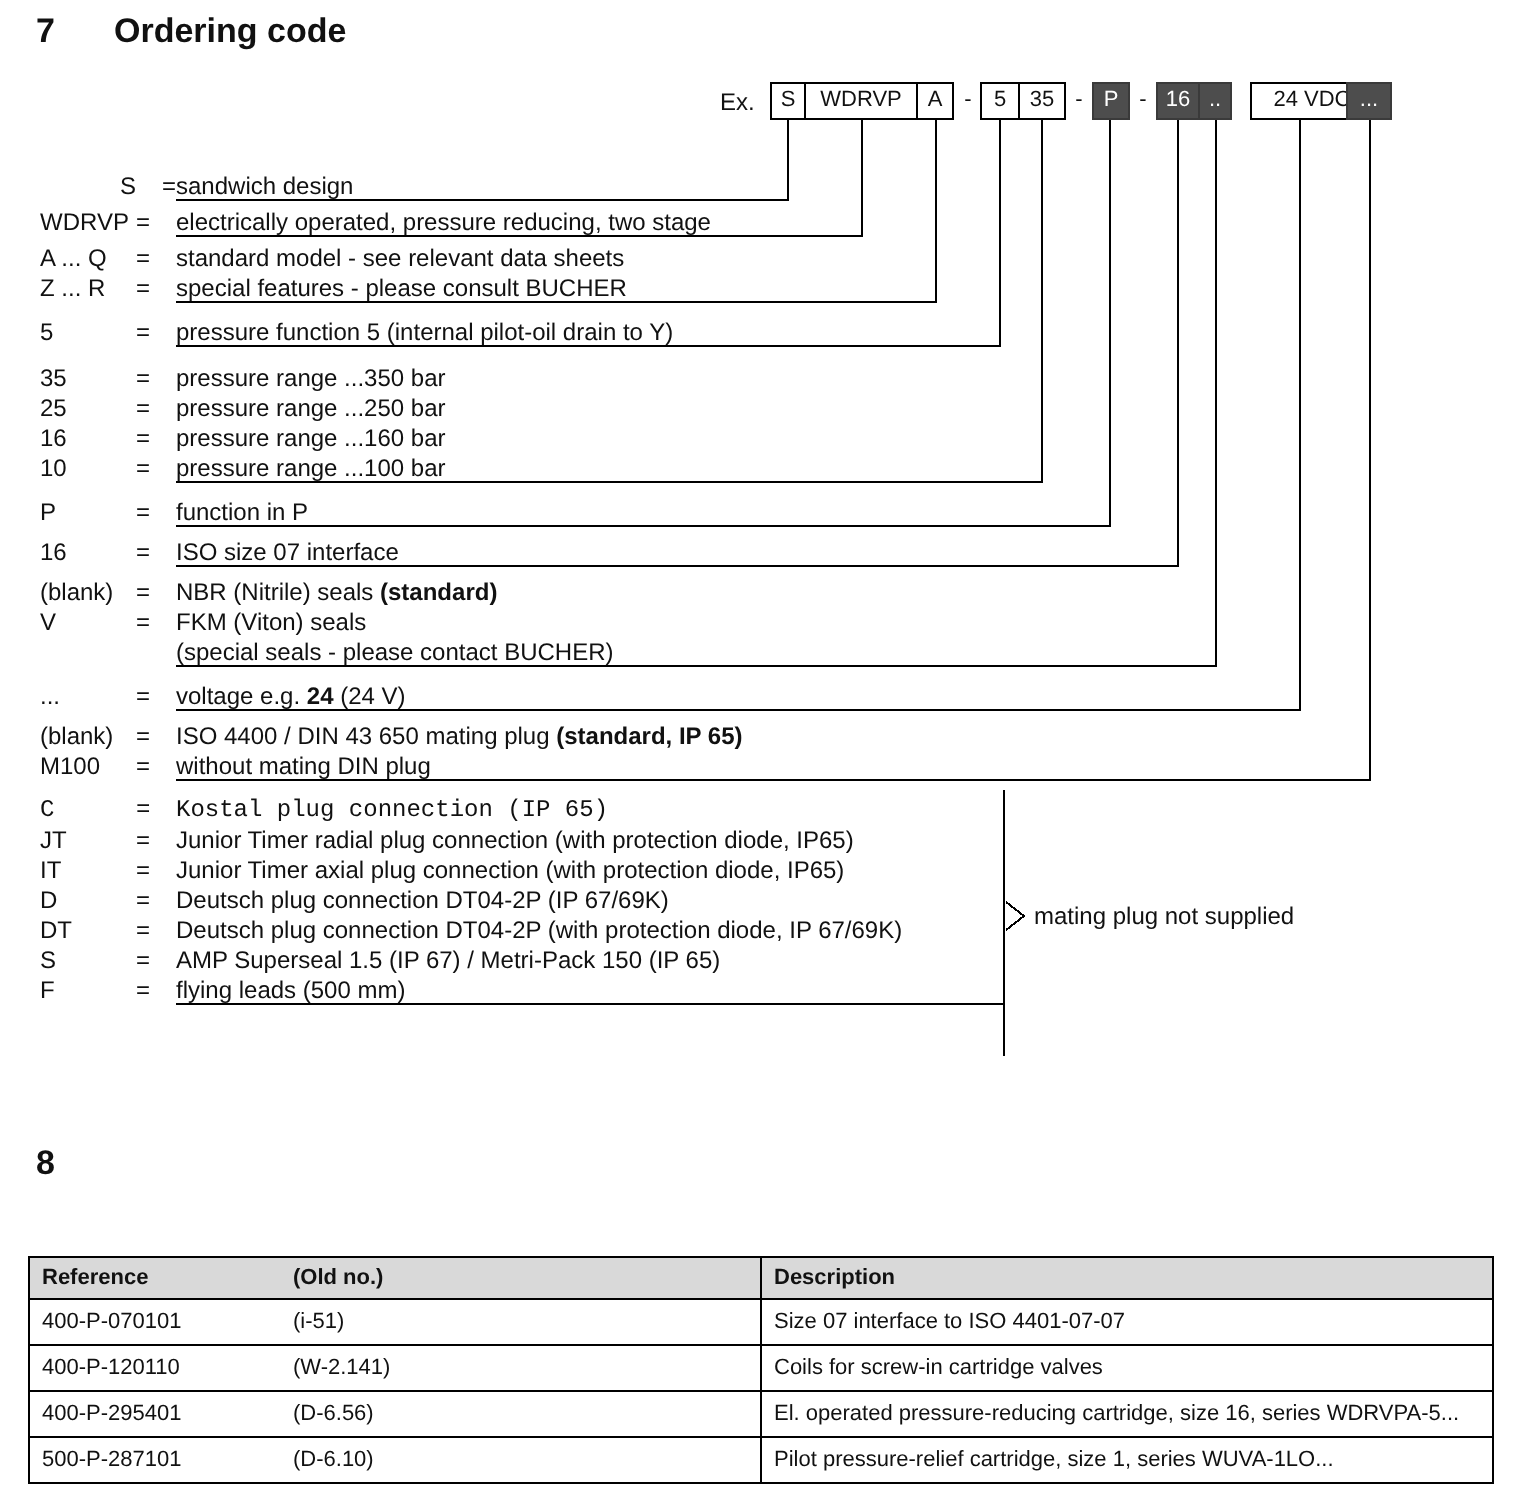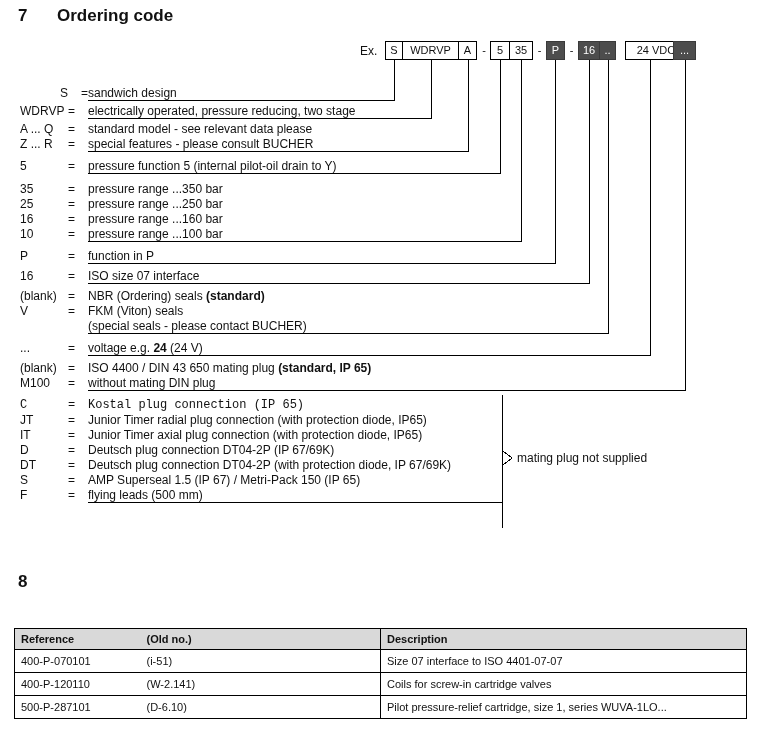--- a/index.html
+++ b/index.html
@@ -44,30 +44,30 @@
       <div class="item box-dark" style="left: 546px; width: 19px;">P</div>
       <div class="item sep" style="left: 567px; width: 9px;">-</div>
       <div class="item box-dark" style="left: 578px; width: 22px;">16</div>
       <div class="item box-dark" style="left: 599px; width: 17px;">..</div>
       <div class="item box" style="left: 625px; width: 62px;">24 VDC</div>
       <div class="item box-dark" style="left: 673px; width: 23px;">...</div>
     </div>
   <div id="rows">
       <div class="code-row" style="top: 86px; text-align: right;"><span class="code">S</span><span class="eq">=</span><span><span>sandwich design</span></span></div>
       <div class="code-row" style="top: 104px;"><span class="code">WDRVP</span><span class="eq">=</span><span><span>electrically operated, pressure reducing, two stage</span></span></div>
-      <div class="code-row" style="top: 122px;"><span class="code">A ... Q</span><span class="eq">=</span><span><span>standard model - see relevant data please</span></span></div>
+      <div class="code-row" style="top: 122px;"><span class="code">A ... Q</span><span class="eq">=</span><span><span>standard model - see relevant data sheets</span></span></div>
       <div class="code-row" style="top: 137px;"><span class="code">Z ... R</span><span class="eq">=</span><span><span>special features - please consult BUCHER</span></span></div>
       <div class="code-row" style="top: 159px;"><span class="code">5</span><span class="eq">=</span><span><span>pressure function 5 (internal pilot-oil drain to Y)</span></span></div>
       <div class="code-row" style="top: 182px;"><span class="code">35</span><span class="eq">=</span><span><span>pressure range ...350 bar</span></span></div>
       <div class="code-row" style="top: 197px;"><span class="code">25</span><span class="eq">=</span><span><span>pressure range ...250 bar</span></span></div>
       <div class="code-row" style="top: 212px;"><span class="code">16</span><span class="eq">=</span><span><span>pressure range ...160 bar</span></span></div>
       <div class="code-row" style="top: 227px;"><span class="code">10</span><span class="eq">=</span><span><span>pressure range ...100 bar</span></span></div>
       <div class="code-row" style="top: 249px;"><span class="code">P</span><span class="eq">=</span><span><span>function in P</span></span></div>
       <div class="code-row" style="top: 269px;"><span class="code">16</span><span class="eq">=</span><span><span>ISO size 07 interface</span></span></div>
-      <div class="code-row" style="top: 289px;"><span class="code">(blank)</span><span class="eq">=</span><span><span>NBR (Ordering) seals </span><span class="seg-b">(standard)</span></span></div>
+      <div class="code-row" style="top: 289px;"><span class="code">(blank)</span><span class="eq">=</span><span><span>NBR (Nitrile) seals </span><span class="seg-b">(standard)</span></span></div>
       <div class="code-row" style="top: 304px;"><span class="code">V</span><span class="eq">=</span><span><span>FKM (Viton) seals</span></span></div>
       <div class="code-row" style="top: 319px;"><span class="code"></span><span class="eq"></span><span><span>(special seals - please contact BUCHER)</span></span></div>
       <div class="code-row" style="top: 341px;"><span class="code">...</span><span class="eq">=</span><span><span>voltage e.g. </span><span class="seg-b">24</span><span> (24 V)</span></span></div>
       <div class="code-row" style="top: 361px;"><span class="code">(blank)</span><span class="eq">=</span><span><span>ISO 4400 / DIN 43 650 mating plug </span><span class="seg-b">(standard, IP 65)</span></span></div>
       <div class="code-row" style="top: 376px;"><span class="code">M100</span><span class="eq">=</span><span><span>without mating DIN plug</span></span></div>
       <div class="code-row" style="top: 398px; font-family: Liberation Mono, monospace;"><span class="code">C</span><span class="eq">=</span><span><span>Kostal plug connection (IP 65)</span></span></div>
       <div class="code-row" style="top: 413px;"><span class="code">JT</span><span class="eq">=</span><span><span>Junior Timer radial plug connection (with protection diode, IP65)</span></span></div>
       <div class="code-row" style="top: 428px;"><span class="code">IT</span><span class="eq">=</span><span><span>Junior Timer axial plug connection (with protection diode, IP65)</span></span></div>
       <div class="code-row" style="top: 443px;"><span class="code">D</span><span class="eq">=</span><span><span>Deutsch plug connection DT04-2P (IP 67/69K)</span></span></div>
       <div class="code-row" style="top: 458px;"><span class="code">DT</span><span class="eq">=</span><span><span>Deutsch plug connection DT04-2P (with protection diode, IP 67/69K)</span></span></div>
@@ -113,19 +113,24 @@
           <td>400-P-070101</td>
           <td>(i-51)</td>
           <td class="col-desc">Size 07 interface to ISO 4401-07-07</td>
         </tr>
         <tr>
           <td>400-P-120110</td>
           <td>(W-2.141)</td>
           <td class="col-desc">Coils for screw-in cartridge valves</td>
         </tr>
         <tr>
+          <td>400-P-295401</td>
+          <td>(D-6.56)</td>
+          <td class="col-desc">El. operated pressure-reducing cartridge, size 16, series WDRVPA-5...</td>
+        </tr>
+        <tr>
           <td>500-P-287101</td>
           <td>(D-6.10)</td>
           <td class="col-desc">Pilot pressure-relief cartridge, size 1, series WUVA-1LO...</td>
         </tr>
       </tbody>
   </table>
 </div>
 
 </body></html>

